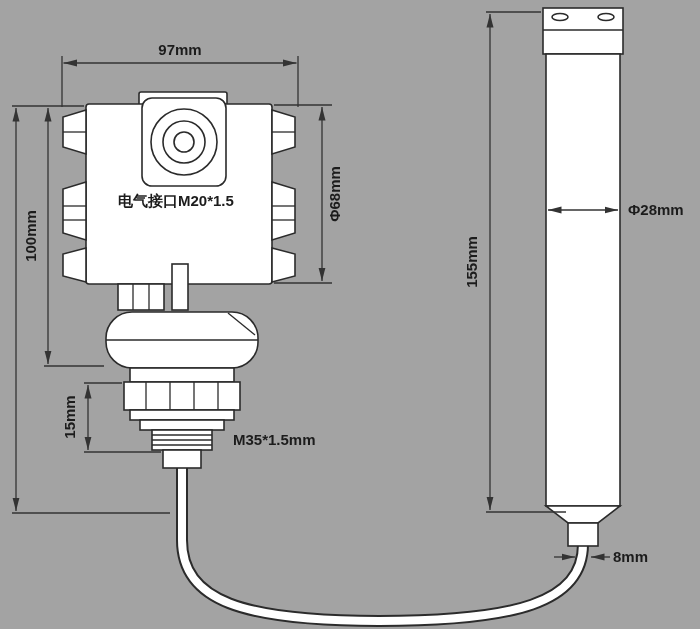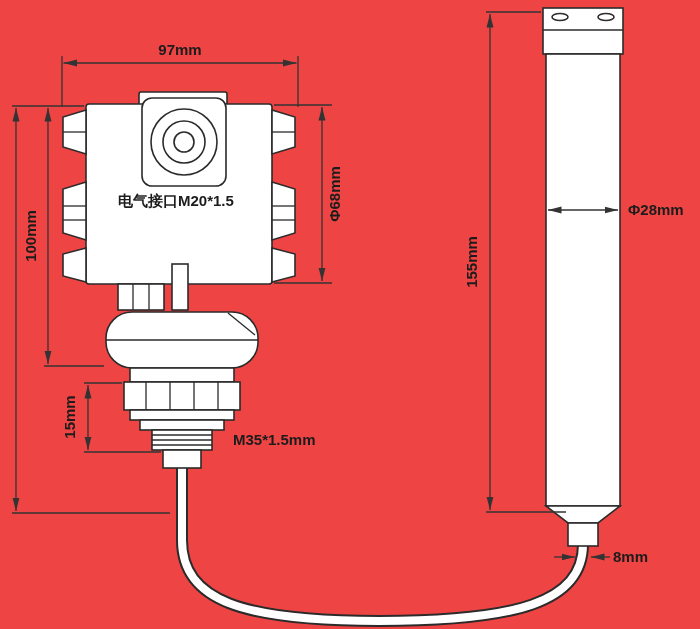--- a/index.html
+++ b/index.html
@@ -1,16 +1,16 @@
 <!DOCTYPE html>
 <html><head>
 <meta charset="utf-8">
 <style>
   html,body{margin:0;padding:0;background:#ffffff;}
-  .canvas{position:relative;width:700px;height:629px;background:#ef4444;overflow:hidden;}
+  .canvas{position:relative;width:700px;height:629px;background:#a3a3a3;overflow:hidden;}
   svg{display:block;}
   .shape{fill:#ffffff;stroke:#2b2b2b;stroke-width:1.6;}
   .detail{fill:none;stroke:#2b2b2b;stroke-width:1.3;}
   .dim{fill:none;stroke:#333333;stroke-width:1.3;}
   .cable-outer{fill:none;stroke:#2b2b2b;stroke-width:12;}
   .cable-inner{fill:none;stroke:#ffffff;stroke-width:8;}
   .lbl{font-family:"Liberation Sans","DejaVu Sans",sans-serif;font-size:15px;font-weight:700;fill:#1c1c1c;}
 </style>
 </head>
 <body>

